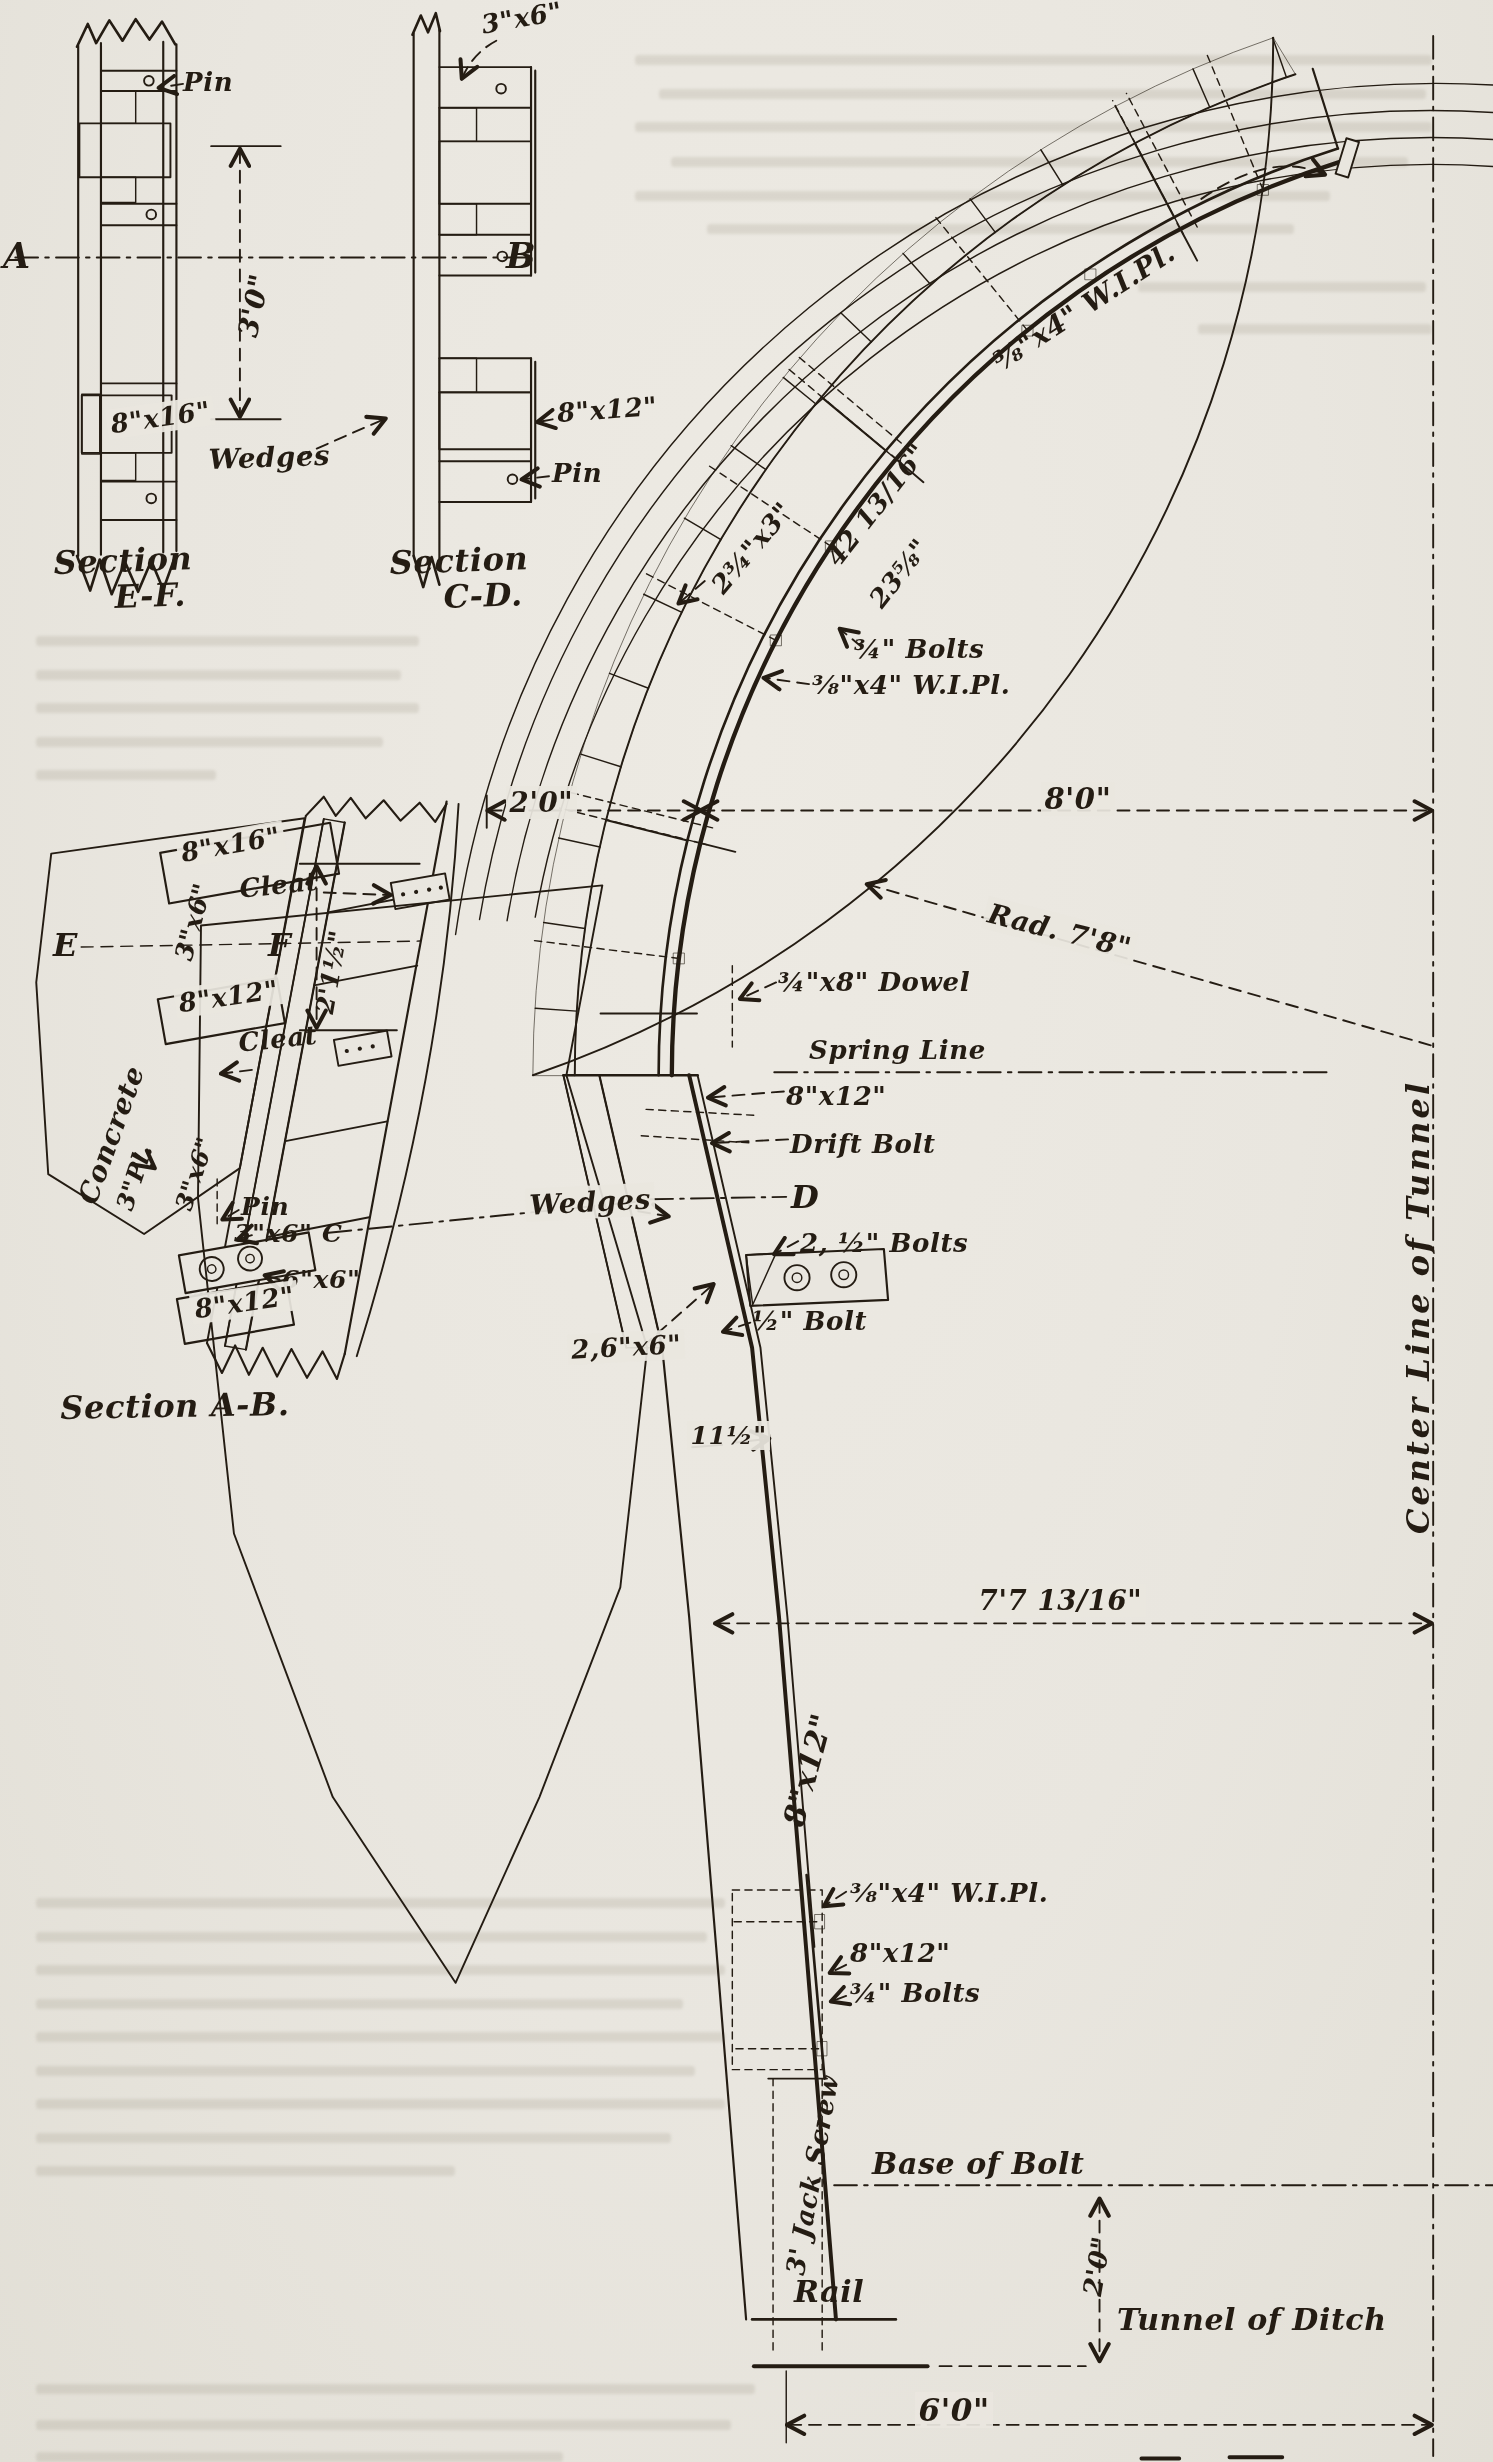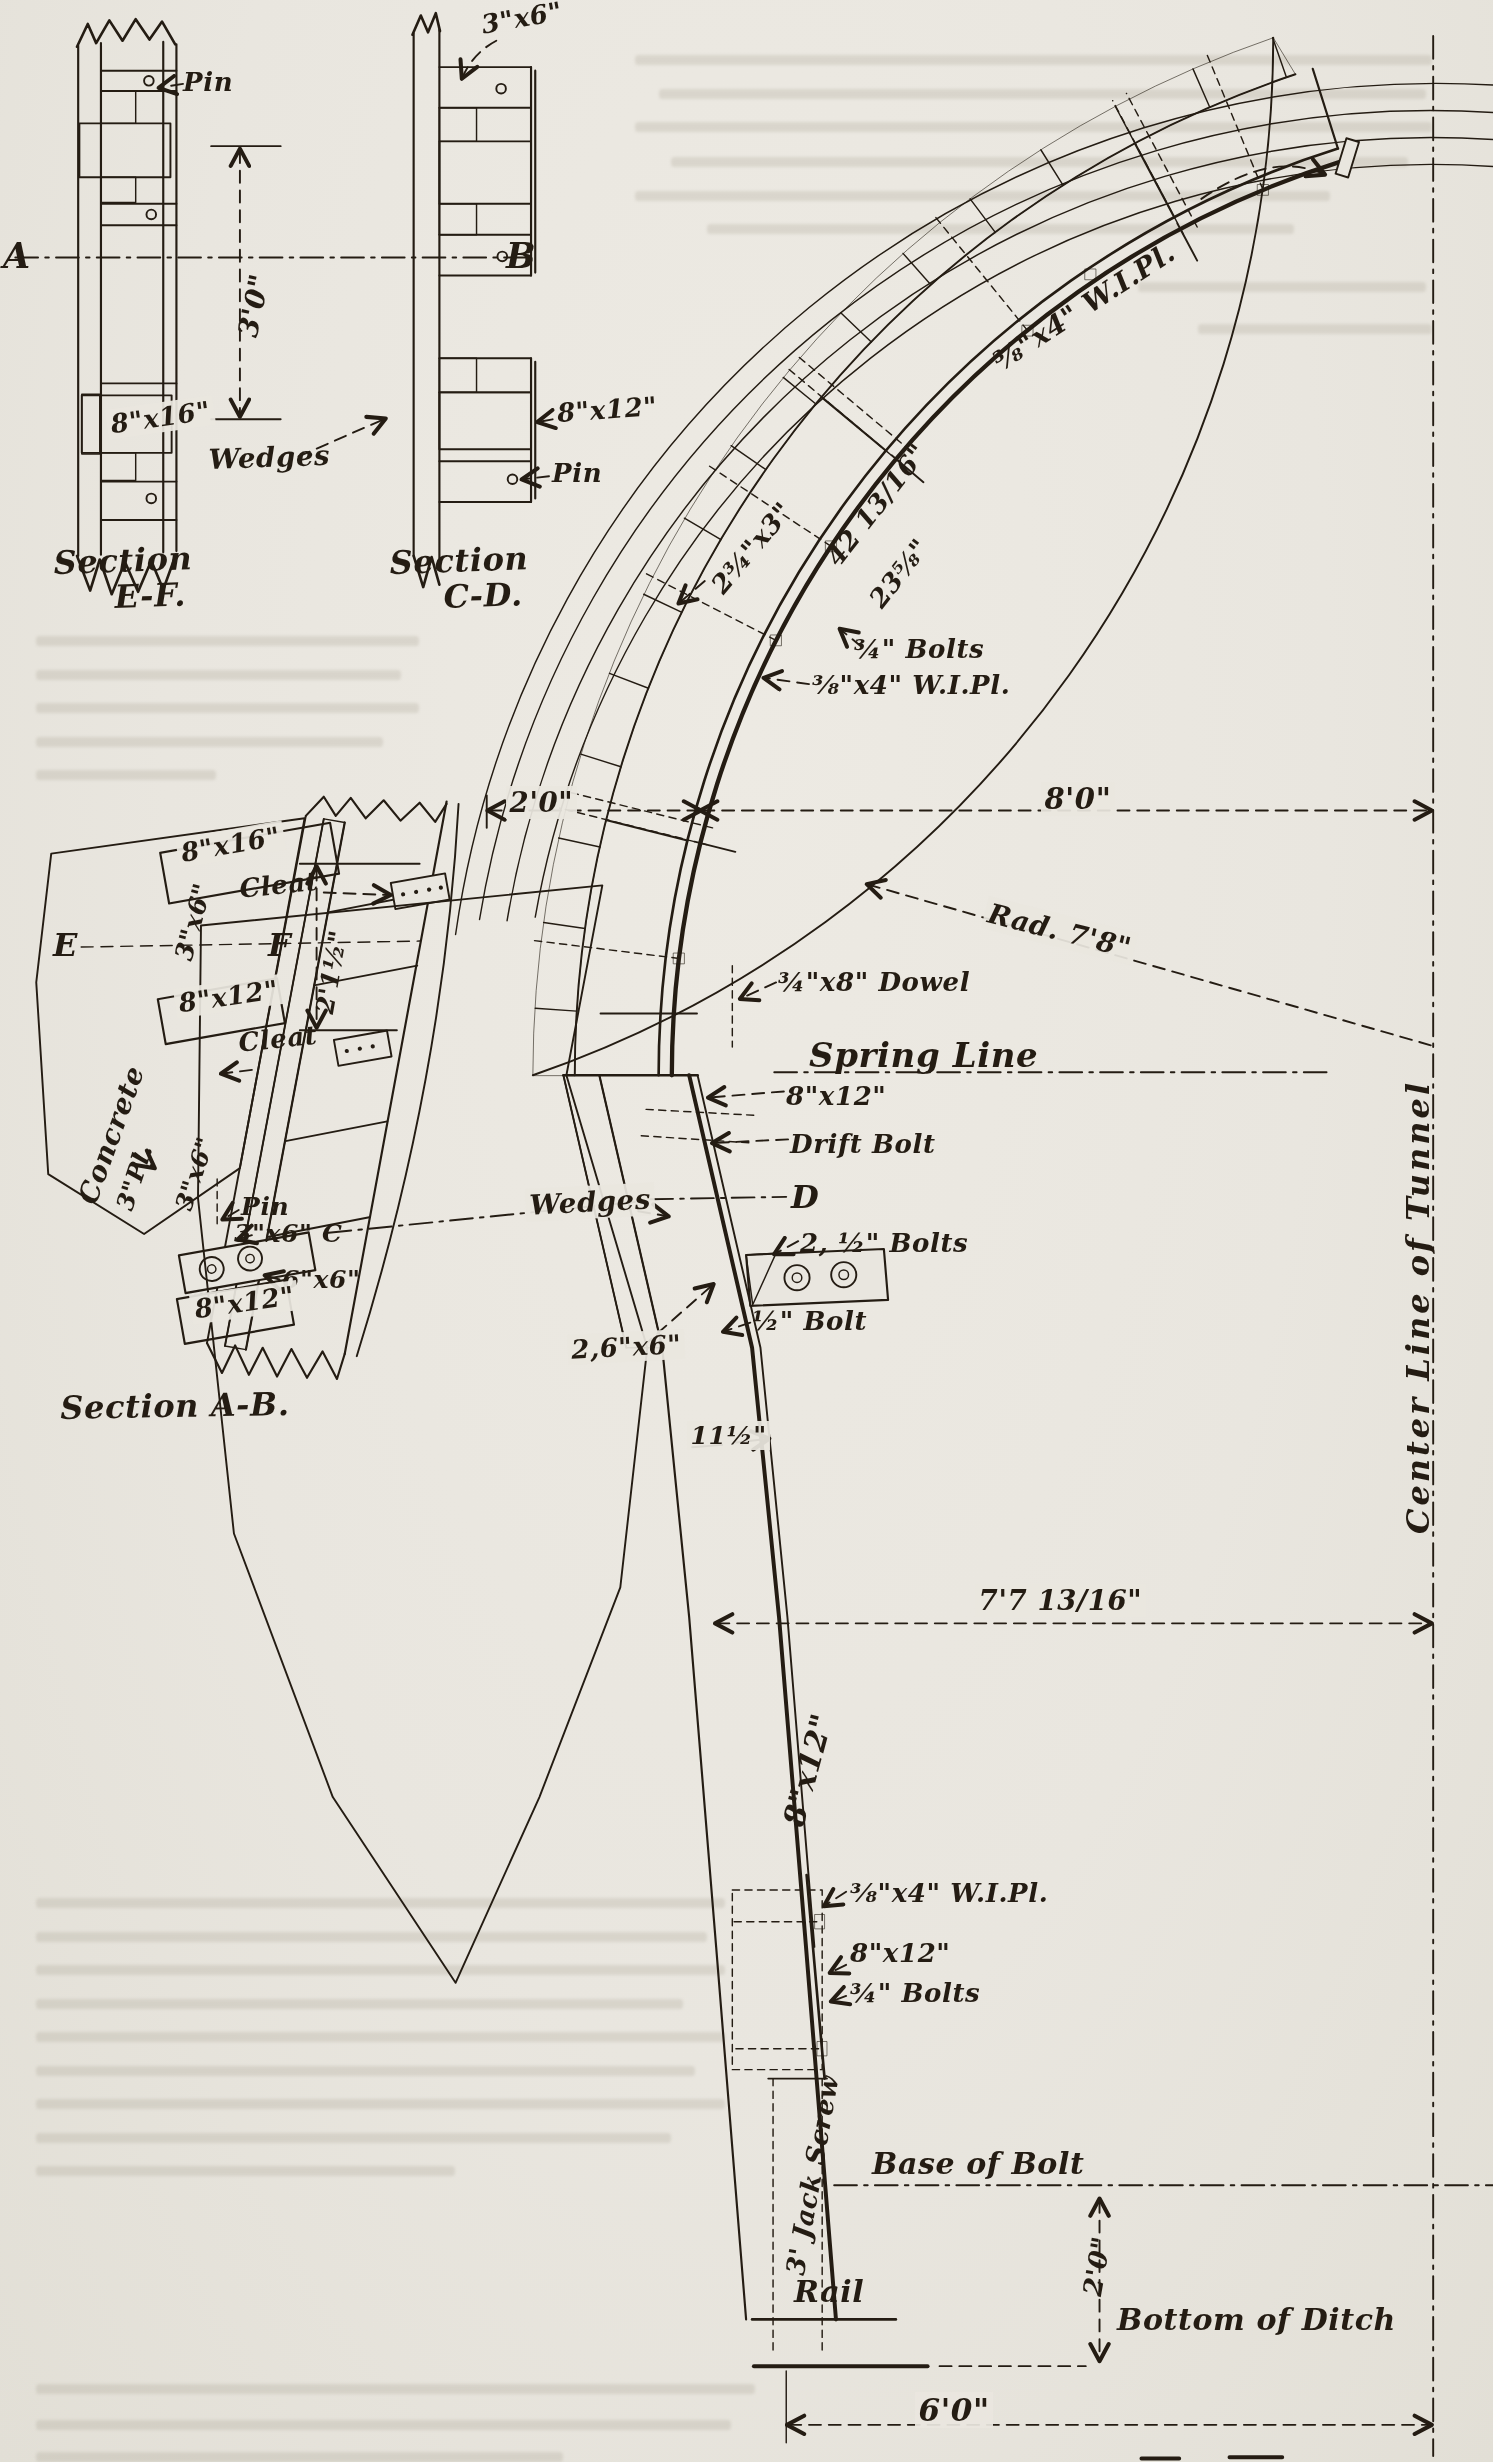--- a/index.html
+++ b/index.html
@@ -331,36 +331,36 @@
   <div class="lbl" style="left:987px;top:350px;font-size:27.6px;transform:rotate(-33deg)">⅜"x4" W.I.Pl.</div>
   <div class="lbl" style="left:705px;top:580px;font-size:26px;transform:rotate(-50deg)">2¾"x3"</div>
   <div class="lbl" style="left:820px;top:553px;font-size:26px;transform:rotate(-52deg)">42 13/16"</div>
   <div class="lbl" style="left:863px;top:595px;font-size:26px;transform:rotate(-52deg)">23⅝"</div>
   <div class="lbl" style="left:854px;top:634px;font-size:26px">¾" Bolts</div>
   <div class="lbl" style="left:812px;top:670px;font-size:26px">⅜"x4" W.I.Pl.</div>
   <div class="lbl bg" style="left:506px;top:786px;font-size:27.6px">2'0"</div>
   <div class="lbl bg" style="left:1041px;top:782px;font-size:29px">8'0"</div>
   <div class="lbl bg" style="left:989px;top:896px;font-size:27.6px;transform:rotate(14deg)">Rad. 7'8"</div>
   <div class="lbl" style="left:778px;top:967px;font-size:26px">¾"x8" Dowel</div>
-  <div class="lbl" style="left:809px;top:1035px;font-size:34px">Spring Line</div>
+  <div class="lbl" style="left:809px;top:1035px;font-size:26px">Spring Line</div>
   <div class="lbl" style="left:786px;top:1081px;font-size:26px">8"x12"</div>
   <div class="lbl" style="left:790px;top:1129px;font-size:26px">Drift Bolt</div>
   <div class="lbl" style="left:791px;top:1178px;font-size:32px">D</div>
   <div class="lbl" style="left:800px;top:1228px;font-size:26px">2, ½" Bolts</div>
   <div class="lbl" style="left:752px;top:1306px;font-size:26px">½" Bolt</div>
   <div class="lbl bg" style="left:525px;top:1189px;font-size:27.6px;transform:rotate(-3deg)">Wedges</div>
   <div class="lbl bg" style="left:567px;top:1335px;font-size:26px;transform:rotate(-3deg)">2,6"x6"</div>
   <div class="lbl bg" style="left:687px;top:1421px;font-size:25px">11½"</div>
   <div class="lbl bg" style="left:975px;top:1584px;font-size:27.6px">7'7 13/16"</div>
   <div class="lbl" style="left:776px;top:1821px;font-size:30px;transform:rotate(-75deg)">8"x12"</div>
   <div class="lbl" style="left:850px;top:1878px;font-size:26px">⅜"x4" W.I.Pl.</div>
   <div class="lbl" style="left:850px;top:1938px;font-size:26px">8"x12"</div>
   <div class="lbl" style="left:850px;top:1978px;font-size:26px">¾" Bolts</div>
   <div class="lbl" style="left:780px;top:2272px;font-size:26px;transform:rotate(-80deg)">3' Jack Screw</div>
   <div class="lbl" style="left:872px;top:2146px;font-size:30px">Base of Bolt</div>
   <div class="lbl" style="left:794px;top:2274px;font-size:30px">Rail</div>
   <div class="lbl" style="left:1077px;top:2293px;font-size:26px;transform:rotate(-80deg)">2'0"</div>
-  <div class="lbl" style="left:1117px;top:2302px;font-size:30px">Bottom of Ditch</div>
+  <div class="lbl" style="left:1117px;top:2302px;font-size:30px">Tunnel of Ditch</div>
   <div class="lbl bg" style="left:915px;top:2392px;font-size:31px">6'0"</div>
   <div class="lbl ls" style="left:1399px;top:1534px;font-size:32px;transform:rotate(-90deg)">Center Line of Tunnel</div>
 
 </div>
 
 
 </body></html>

